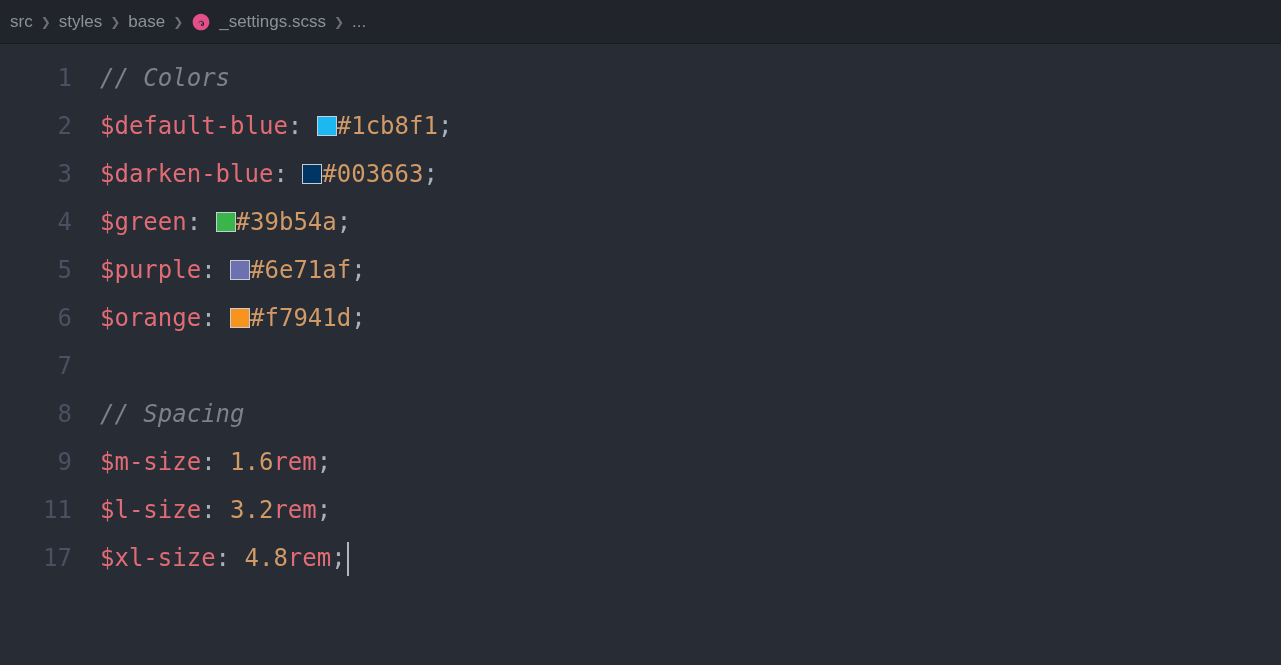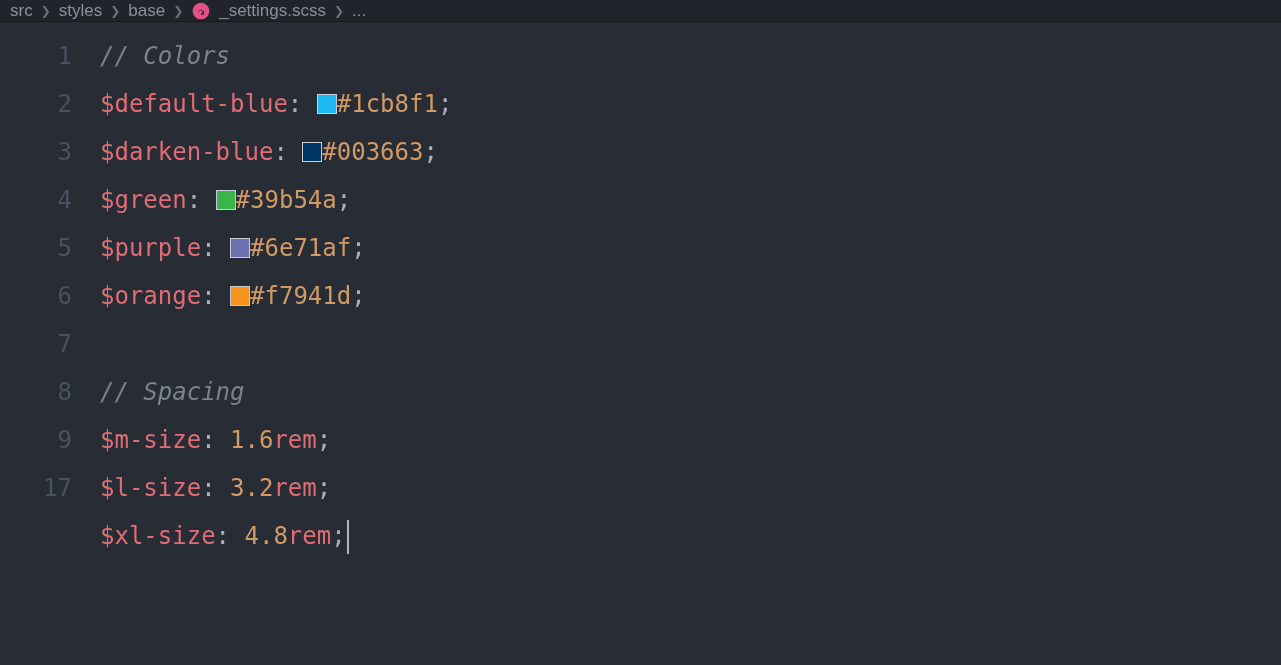--- a/index.html
+++ b/index.html
@@ -17,21 +17,21 @@
     }
     .breadcrumb {
       background: #21252b;
       padding: 2px 10px;
       display: flex;
       align-items: center;
       gap: 8px;
       font-size: 17px;
       color: #8a9199;
       font-family: -apple-system, 'Segoe UI', sans-serif;
-      height: 22px;
+      height: 44px;
       border-bottom: 1px solid #181a1f;
     }
     .breadcrumb-item {
       color: #8a9199;
     }
     .breadcrumb-sep {
       color: #6a6f78;
       font-size: 12px;
     }
     .sass-icon {
@@ -131,20 +131,21 @@
   <div class="gutter" id="gutter">
       <div class="line-number">1</div>
       <div class="line-number">2</div>
       <div class="line-number">3</div>
       <div class="line-number">4</div>
       <div class="line-number">5</div>
       <div class="line-number">6</div>
       <div class="line-number">7</div>
       <div class="line-number">8</div>
       <div class="line-number">9</div>
+      <div class="line-number">11</div>
       <div class="line-number">17</div>
     </div>
   <div class="code" id="code">
       <div class="code-line"><span class="comment">// Colors</span></div>
       <div class="code-line"><span class="variable">$default-blue</span><span class="colon">: </span><span class="color-swatch" style="background: rgb(28, 184, 241);"></span><span class="num">#1cb8f1</span><span class="semi">;</span></div>
       <div class="code-line"><span class="variable">$darken-blue</span><span class="colon">: </span><span class="color-swatch" style="background: rgb(0, 54, 99);"></span><span class="num">#003663</span><span class="semi">;</span></div>
       <div class="code-line"><span class="variable">$green</span><span class="colon">: </span><span class="color-swatch" style="background: rgb(57, 181, 74);"></span><span class="num">#39b54a</span><span class="semi">;</span></div>
       <div class="code-line"><span class="variable">$purple</span><span class="colon">: </span><span class="color-swatch" style="background: rgb(110, 113, 175);"></span><span class="num">#6e71af</span><span class="semi">;</span></div>
       <div class="code-line"><span class="variable">$orange</span><span class="colon">: </span><span class="color-swatch" style="background: rgb(247, 148, 29);"></span><span class="num">#f7941d</span><span class="semi">;</span></div>
       <div class="code-line">&nbsp;</div>

